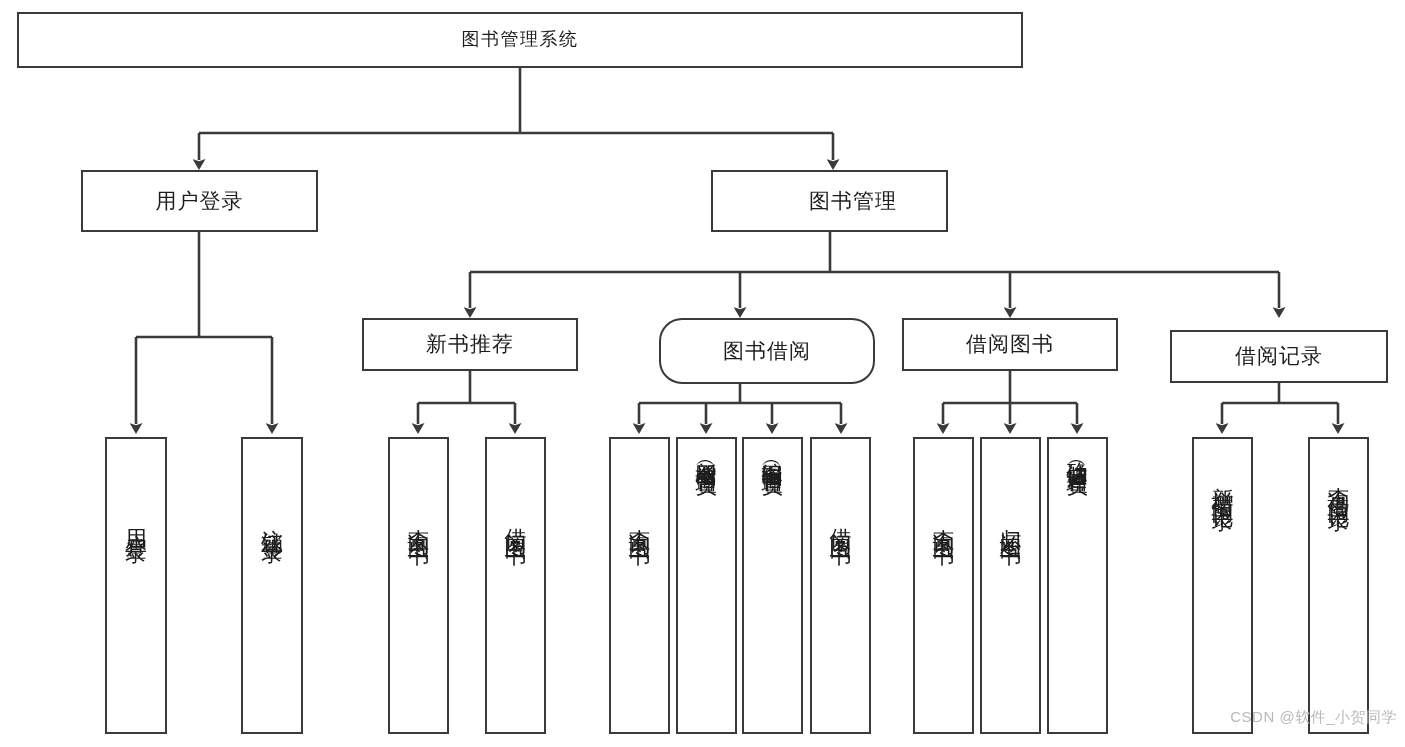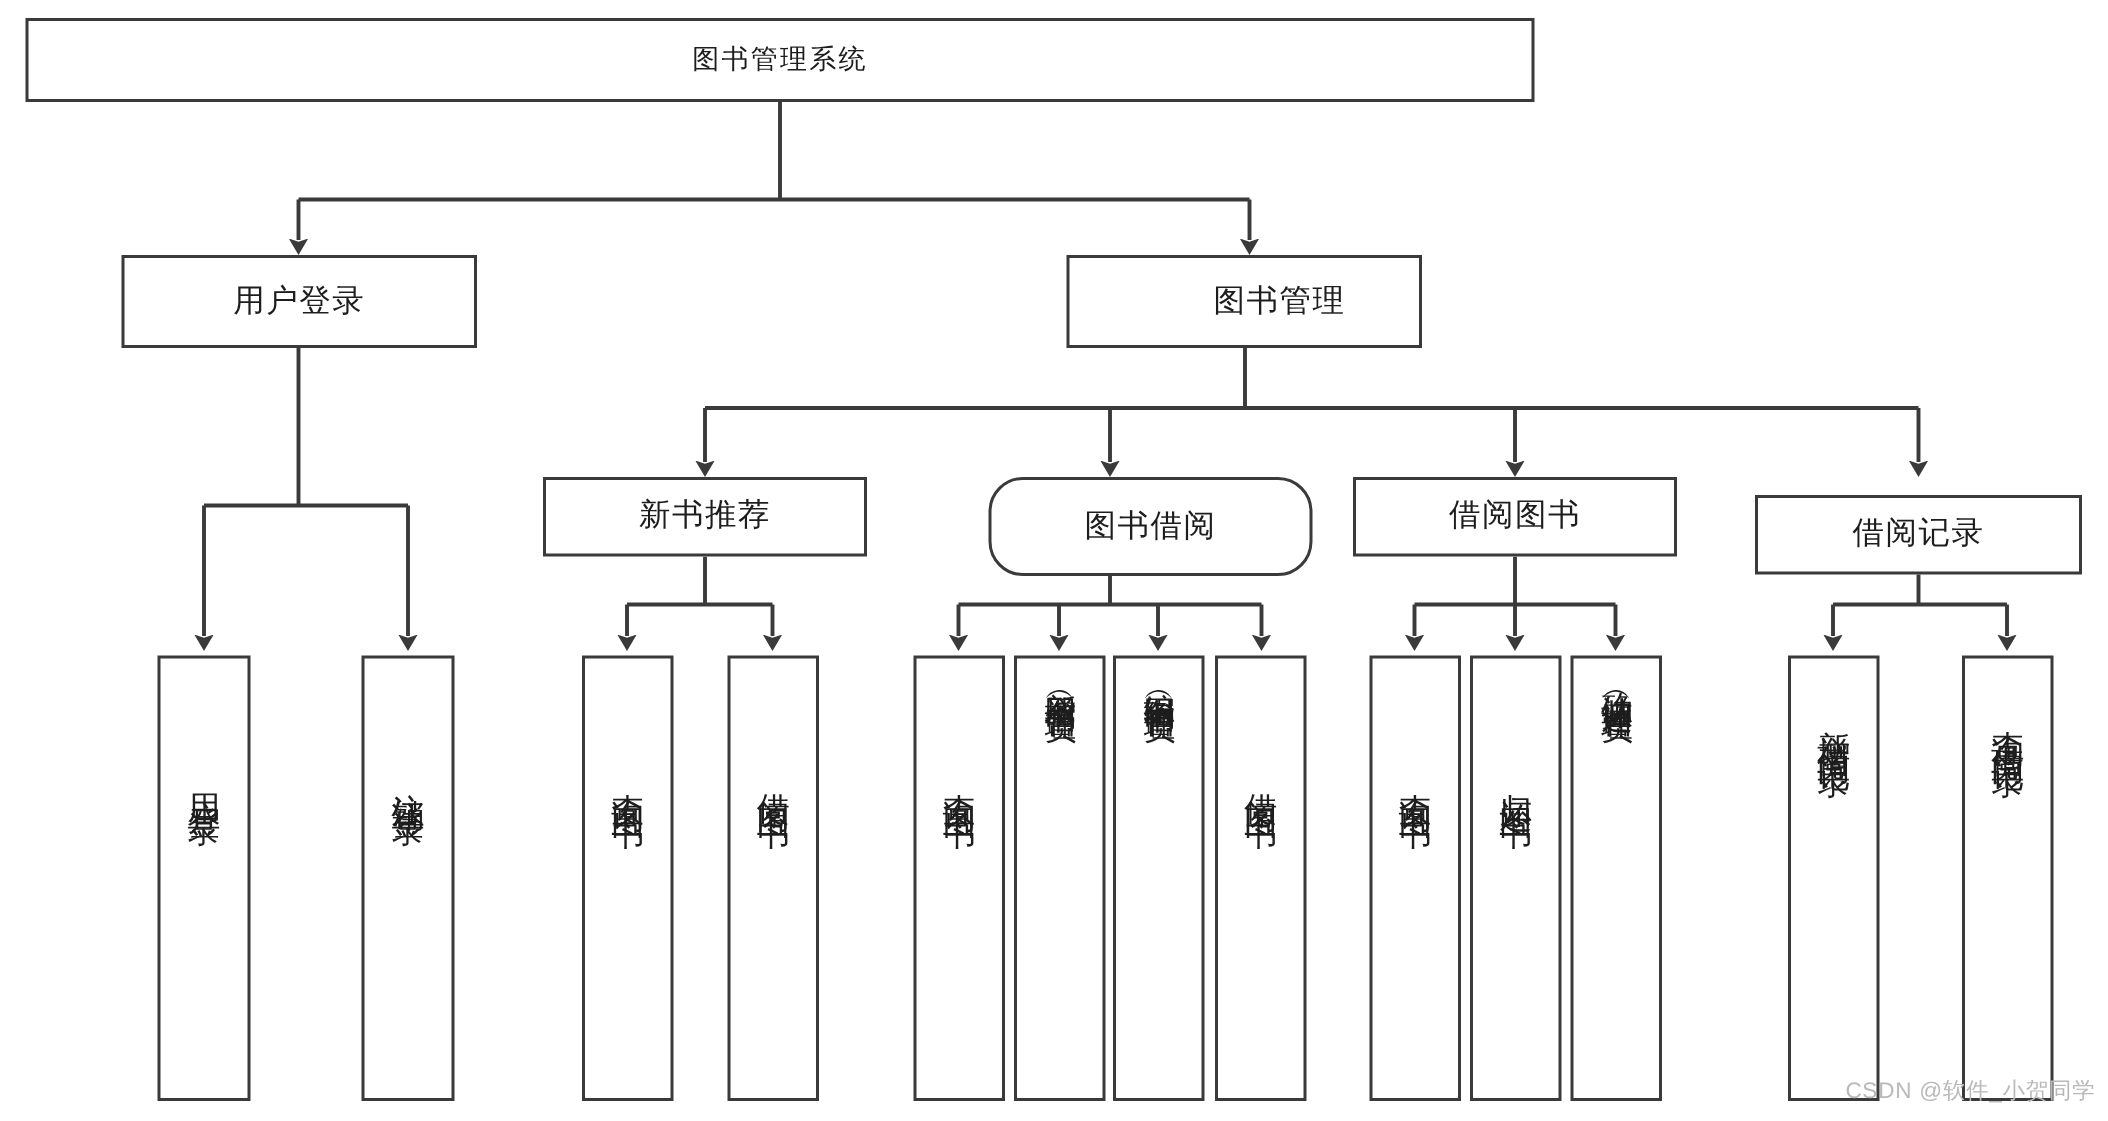--- a/index.html
+++ b/index.html
@@ -40,21 +40,21 @@
     writing-mode:vertical-rl;
     text-orientation:upright;
     font-size:22px;
     letter-spacing:5px;
     line-height:1;
   }
   .node.vert.tight .lbl{font-size:21px;letter-spacing:2px;}
 
   #watermark{
     position:absolute;
-    right:8px;bottom:10px;
+    right:8px;bottom:20px;
     font-size:15px;
     color:#b9b9b9;
     letter-spacing:0.5px;
     white-space:nowrap;
     pointer-events:none;
   }
 </style>
 </head>
 <body>
 

